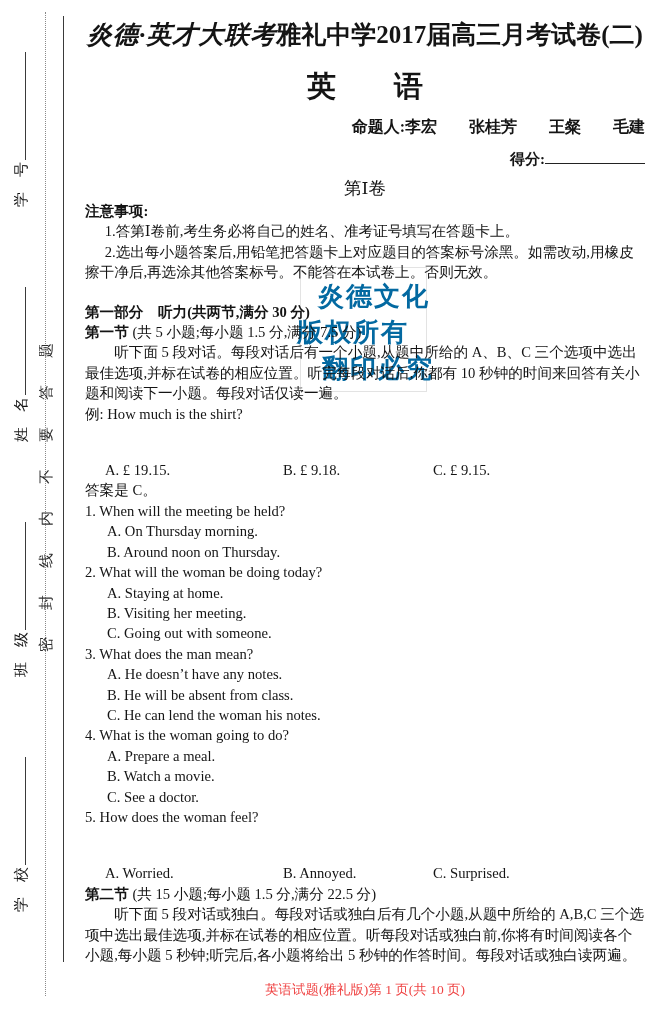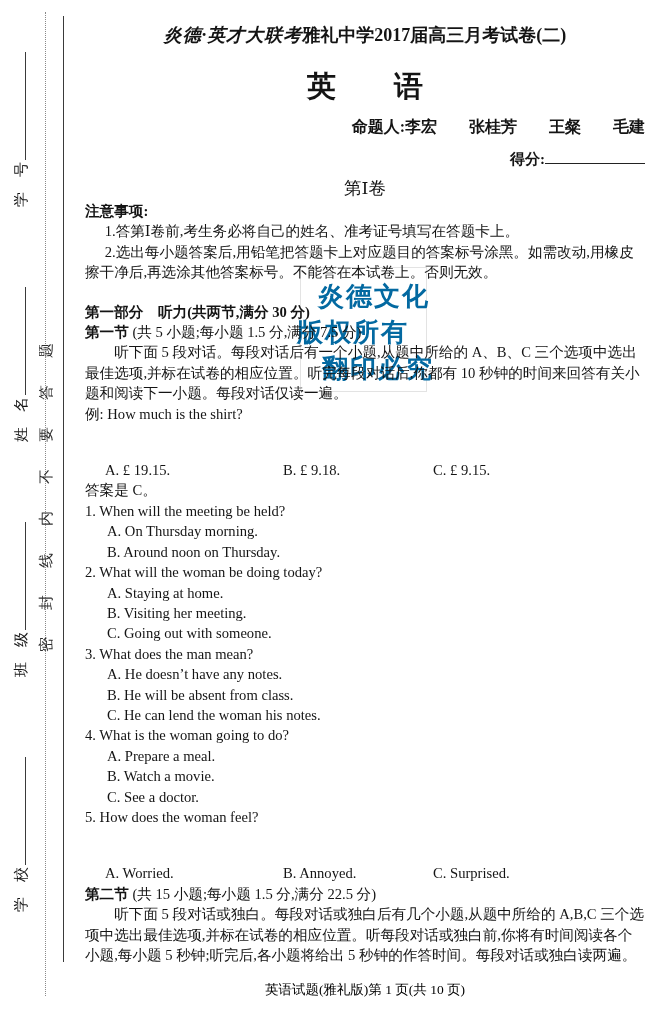--- a/index.html
+++ b/index.html
@@ -55,41 +55,41 @@
   .watermark .wline { position:absolute; white-space:nowrap; letter-spacing:2px; }
   .watermark .w1 { top:16px;  right:-4px; }
   .watermark .w2 { top:52px;  left:-4px;  }
   .watermark .w3 { top:88px;  right:-8px; }
   
   .content {
     position:absolute; left:85px; top:20px; width:560px;
     font-size:14.6px; line-height:20.4px;
     z-index:1;
   }
-  .title { text-align:center; font-size:18px; line-height:30px; font-weight:bold; white-space:nowrap; }
+  .title { text-align:center; font-size:25px; line-height:30px; font-weight:bold; white-space:nowrap; }
   .title .series { font-style:italic; letter-spacing:1px; }
   .subject { text-align:center; font-size:29px; line-height:34px; font-weight:bold; margin-top:19px; }
   .setters { text-align:right; font-size:16px; line-height:22px; font-weight:bold; margin-top:13px; }
   .intro { margin-top:12px; text-indent:2em; }
   .score-row { text-align:right; margin-top:10px; font-weight:bold; font-size:15px; line-height:22px; }
   .score-line { display:inline-block; width:100px; height:15px; border-bottom:1.5px solid #222; }
   .part-title { text-align:center; font-size:17.5px; line-height:26px; font-weight:normal; margin-top:5px; }
   .bold { font-weight:bold; }
   .note { text-indent:1.35em; }
   .section-head { font-weight:bold; margin-top:19px; }
   .sec-head .kai { font-weight:normal; }
   .instr { text-indent:2em; }
   .q-text { }
   .q-opt { padding-left:22px; }
   .opt-row { display:flex; padding-left:20px;margin-top:36px; }
   .opt-c1 { width:178px; }
   .opt-c2 { width:150px; }
   .footer {
     position:absolute; left:85px; bottom:14px; width:560px;
-    text-align:center; font-size:13.5px; z-index:1; color:#000000;
+    text-align:center; font-size:13.5px; z-index:1; color:#ef4444;
   }
 </style>
 </head>
 <body>
 
 <div class="page">
 
   <div class="dotted-line"></div>
   <div class="solid-line"></div>
 

